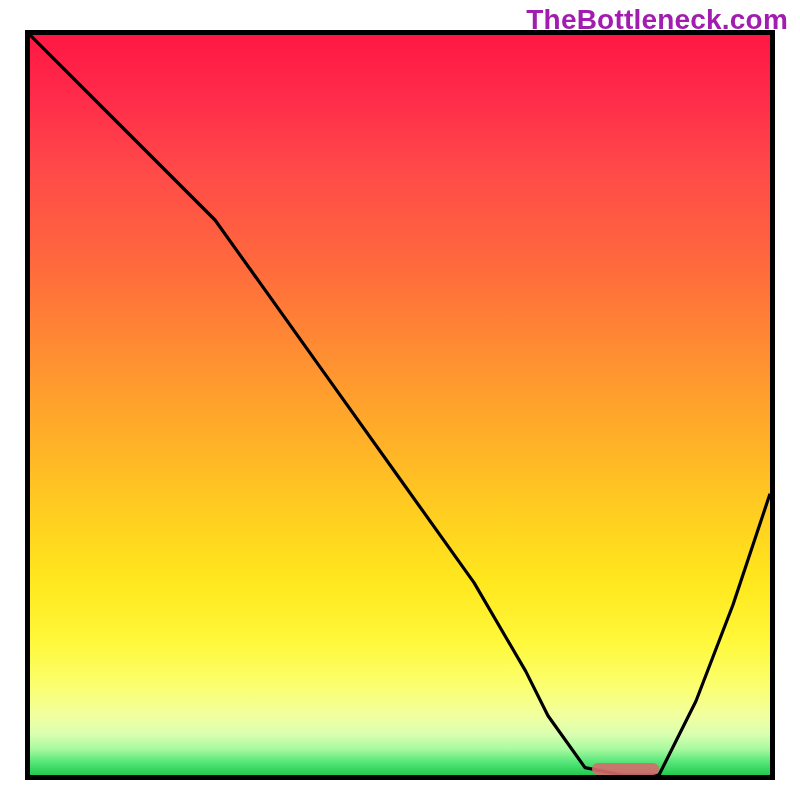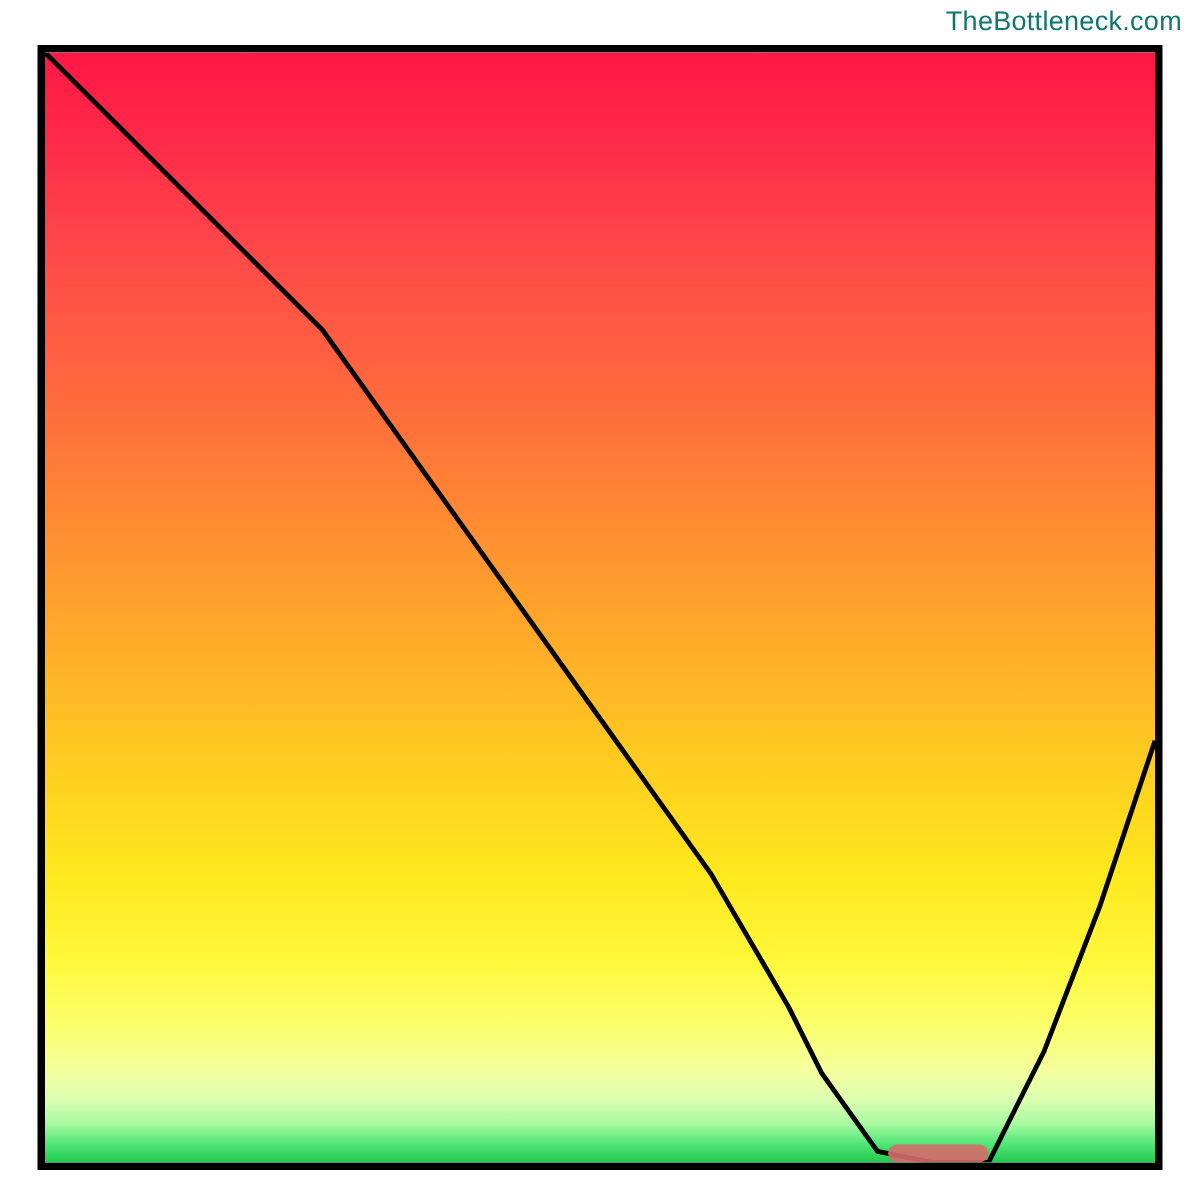--- a/index.html
+++ b/index.html
@@ -12,23 +12,23 @@
   }
   .frame {
     position: relative;
     width: 800px;
     height: 800px;
   }
   .watermark {
     position: absolute;
     top: 4px;
     right: 12px;
-    font-size: 18px;
-    font-weight: 400;
-    color: #0f766e;
+    font-size: 28px;
+    font-weight: 700;
+    color: #a21caf;
     letter-spacing: 0.2px;
   }
   .plot-box {
     position: absolute;
     left: 25px;
     top: 30px;
     width: 750px;
     height: 750px;
     border: 5px solid #000;
     box-sizing: border-box;

